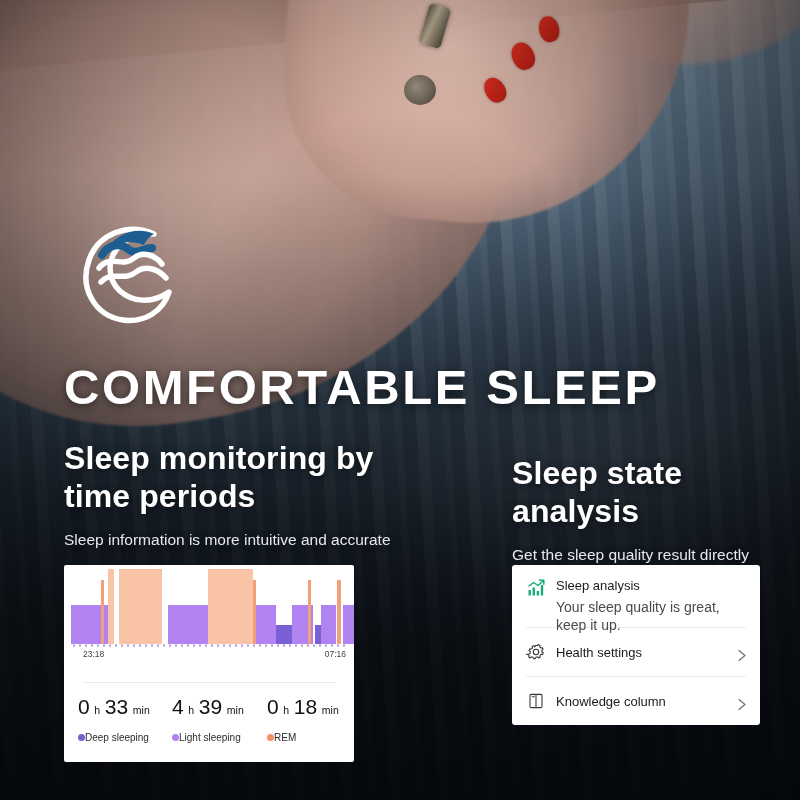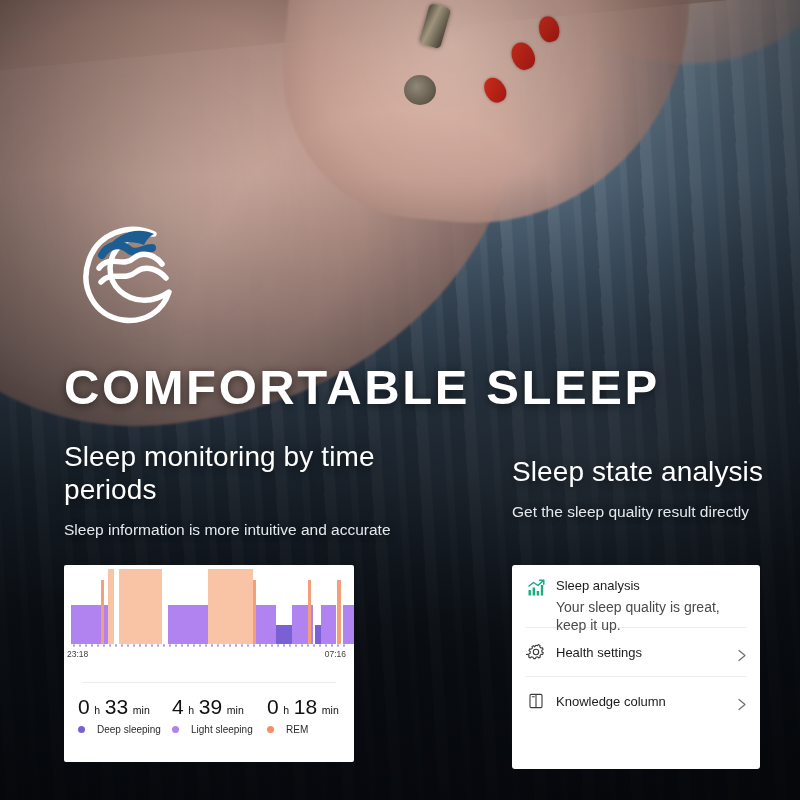--- a/index.html
+++ b/index.html
@@ -116,21 +116,21 @@
     position: absolute; left: 64px; top: 363px;
     color: #ffffff; font-size: 49px; font-weight: bold;
     letter-spacing: 2.6px; line-height: 1;
     text-shadow: 0 2px 10px rgba(0,0,0,0.55);
   }
 
   .col-left  { position: absolute; left: 64px; top: 440px; width: 330px; }
   .col-right { position: absolute; left: 512px; top: 455px; width: 270px; }
 
   .sub-head {
-    color: #ffffff; font-size: 28px; font-weight: normal;
+    color: #ffffff; font-size: 32px; font-weight: bold;
     line-height: 1.18; letter-spacing: 0.1px;
     text-shadow: 0 2px 8px rgba(0,0,0,0.5);
   }
   .sub-text {
     margin-top: 14px;
     color: #e4e9ee; font-size: 15.5px; font-weight: normal;
     line-height: 1.35;
     text-shadow: 0 1px 6px rgba(0,0,0,0.5);
   }
 
@@ -145,43 +145,43 @@
   .bar { position: absolute; bottom: 0; }
   .axis-dots {
     position: absolute; left: 7px; right: 7px; bottom: 13px; height: 3px;
     background-image: radial-gradient(circle, #b49ae6 0 1px, transparent 1.3px);
     background-size: 6px 3px; background-repeat: repeat-x;
   }
   .time-label {
     position: absolute; bottom: 1px;
     font-size: 8.5px; color: #3f3f3f; font-family: "Liberation Sans", sans-serif;
   }
-  .time-start { left: 3px; margin-top: 24px; }
+  .time-start { left: 19px; margin-top: 24px; }
   .time-end   { right: 8px; padding-left: 8px; }
 
   .card-divider { margin: 22px 18px 0 18px; height: 1px; background: #ececec; }
 
   .stats { position: absolute; left: 0; right: 0; bottom: 10px; height: 56px; }
   .stat { position: absolute; top: 0; }
   .stat-1 { left: 14px; }
   .stat-2 { left: 108px; }
   .stat-3 { left: 203px; }
   .stat-val { white-space: nowrap; color: #111; line-height: 1; }
   .stat-val .big { font-size: 21px; font-weight: normal; letter-spacing: 0.2px; }
   .stat-val .sml { font-size: 10.5px; }
   .stat-leg {
-    margin-top: 7px; display: flex; align-items: center; gap: 12px;
+    margin-top: 15px; display: flex; align-items: center; gap: 0;
     font-size: 10px; color: #2b2b2b; white-space: nowrap;
   }
   .dot { width: 7px; height: 7px; border-radius: 50%; flex: 0 0 auto; }
 
   
   .list-card {
     position: absolute; left: 512px; top: 565px;
-    width: 248px; height: 204px;
+    width: 248px; height: 160px;
     background: #ffffff; border-radius: 3px; overflow: hidden;
   }
   .row { position: relative; display: flex; align-items: center; padding: 0 14px; }
   .row-analysis { height: 62px; align-items: flex-start; padding-top: 13px; }
   .row-link { height: 48px; text-align: right; }
   .row-sep { height: 1px; background: #ededed; margin: 0 14px; }
   .row-icon { width: 20px; height: 20px; flex: 0 0 auto; margin-right: 10px; }
   .row-title { font-size: 13px; color: #1b1b1b; }
   .row-sub { font-size: 14px; color: #4a4a4a; margin-top: 6px; line-height: 1.25; }
   .chev { position: absolute; right: 14px; top: 50%; transform: translateY(-50%); width: 9px; height: 9px; }

